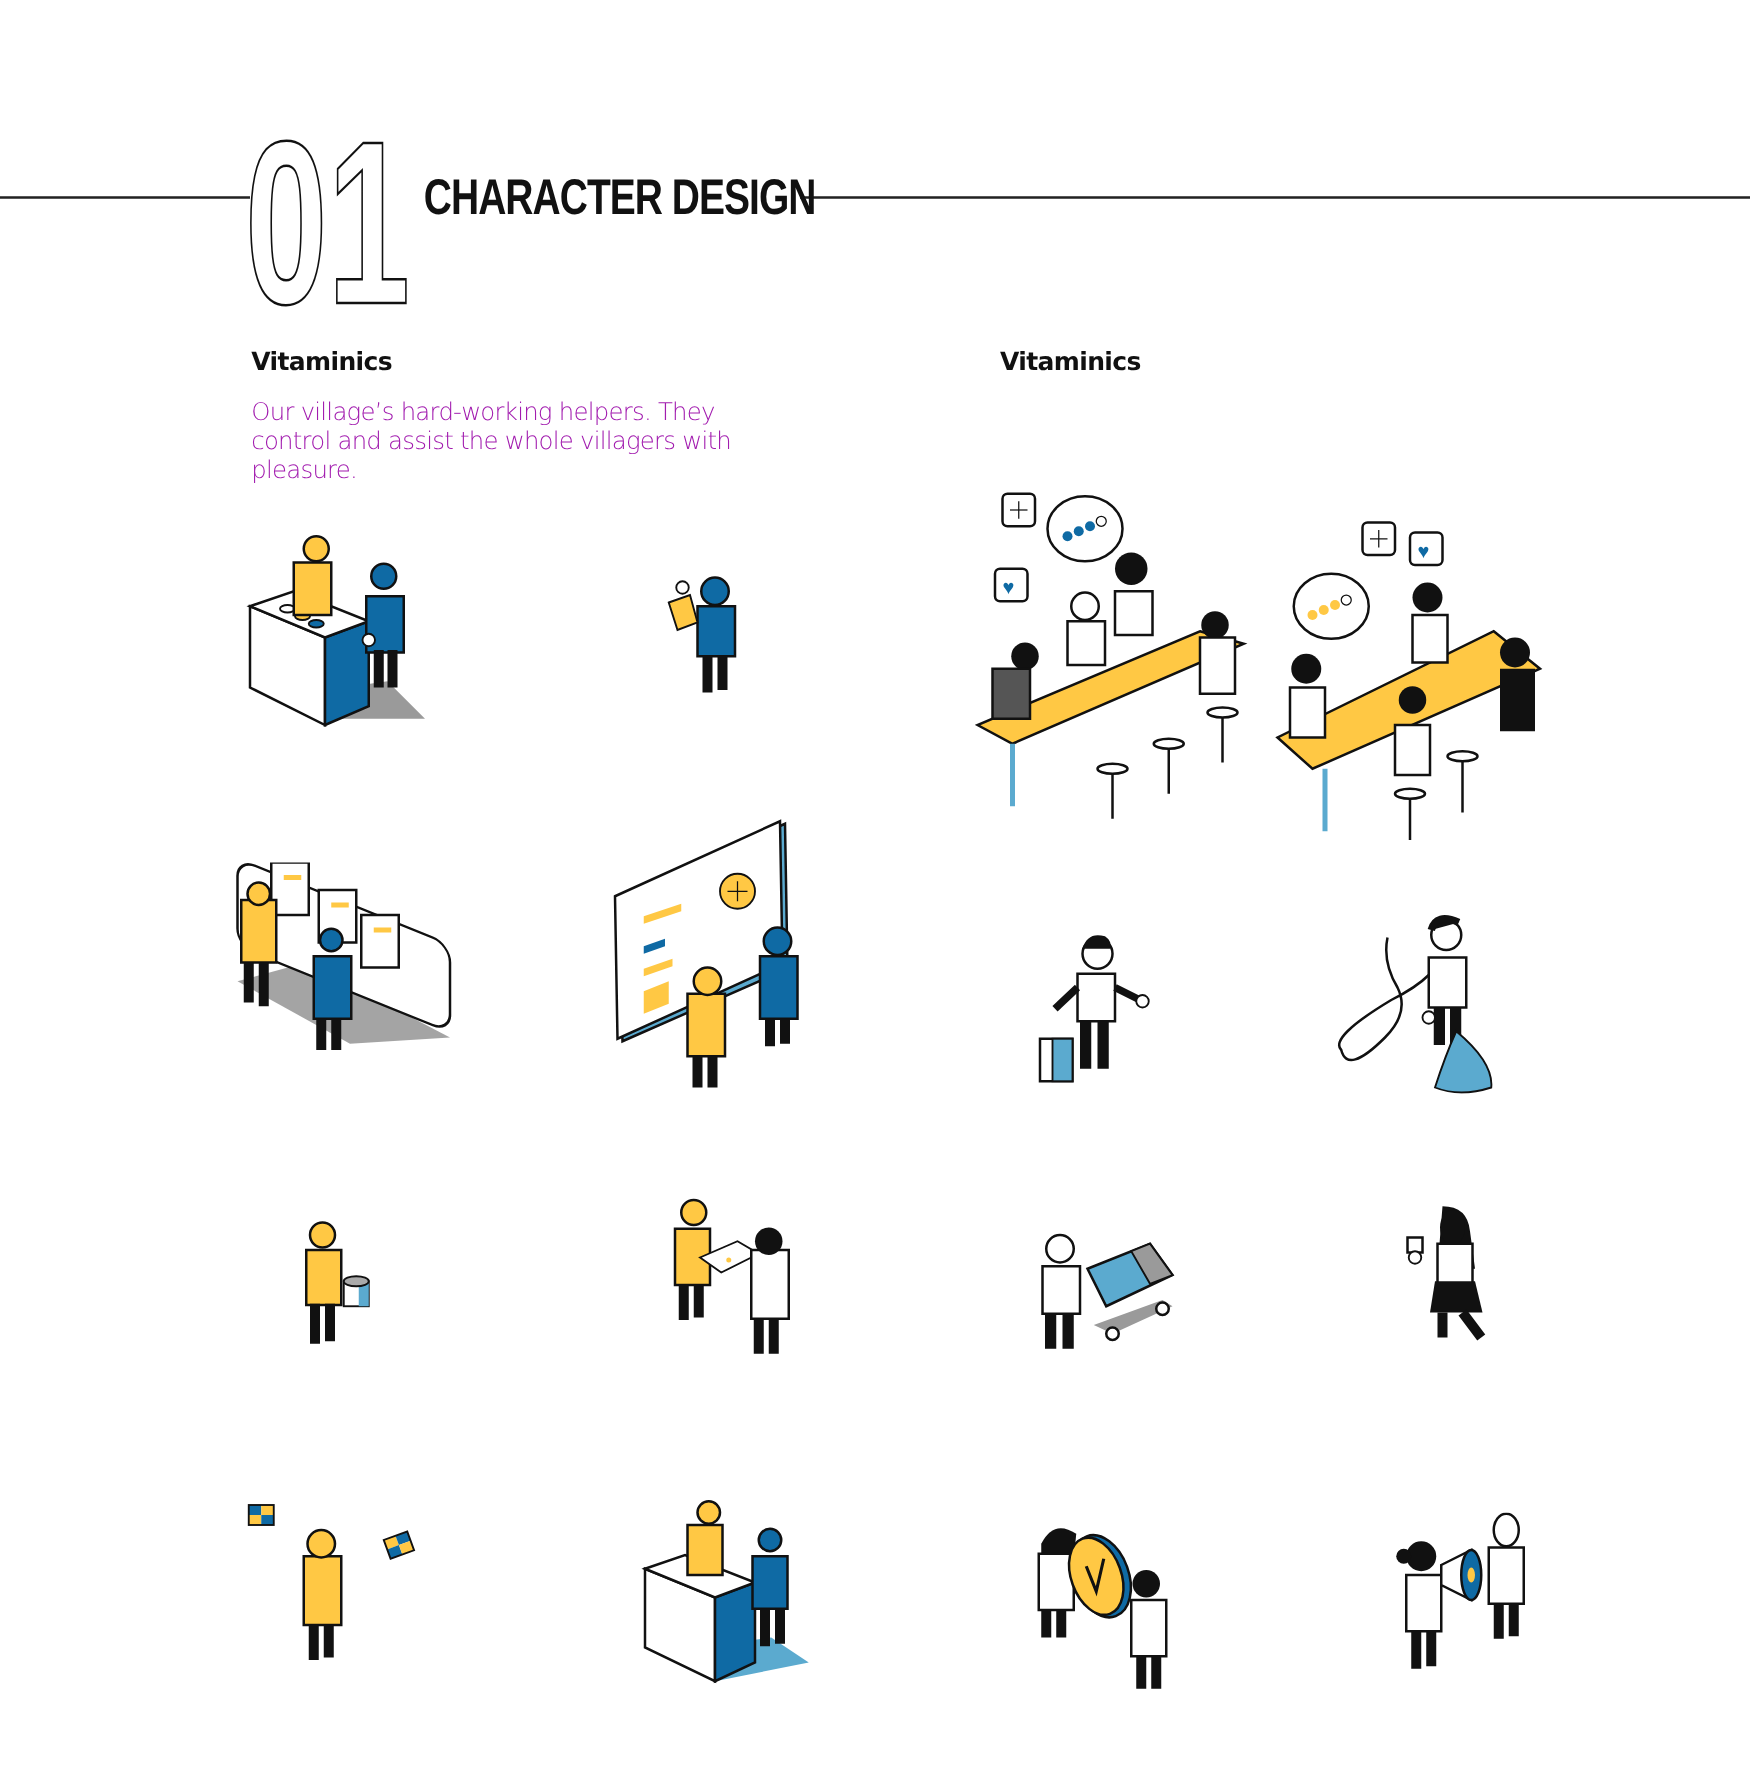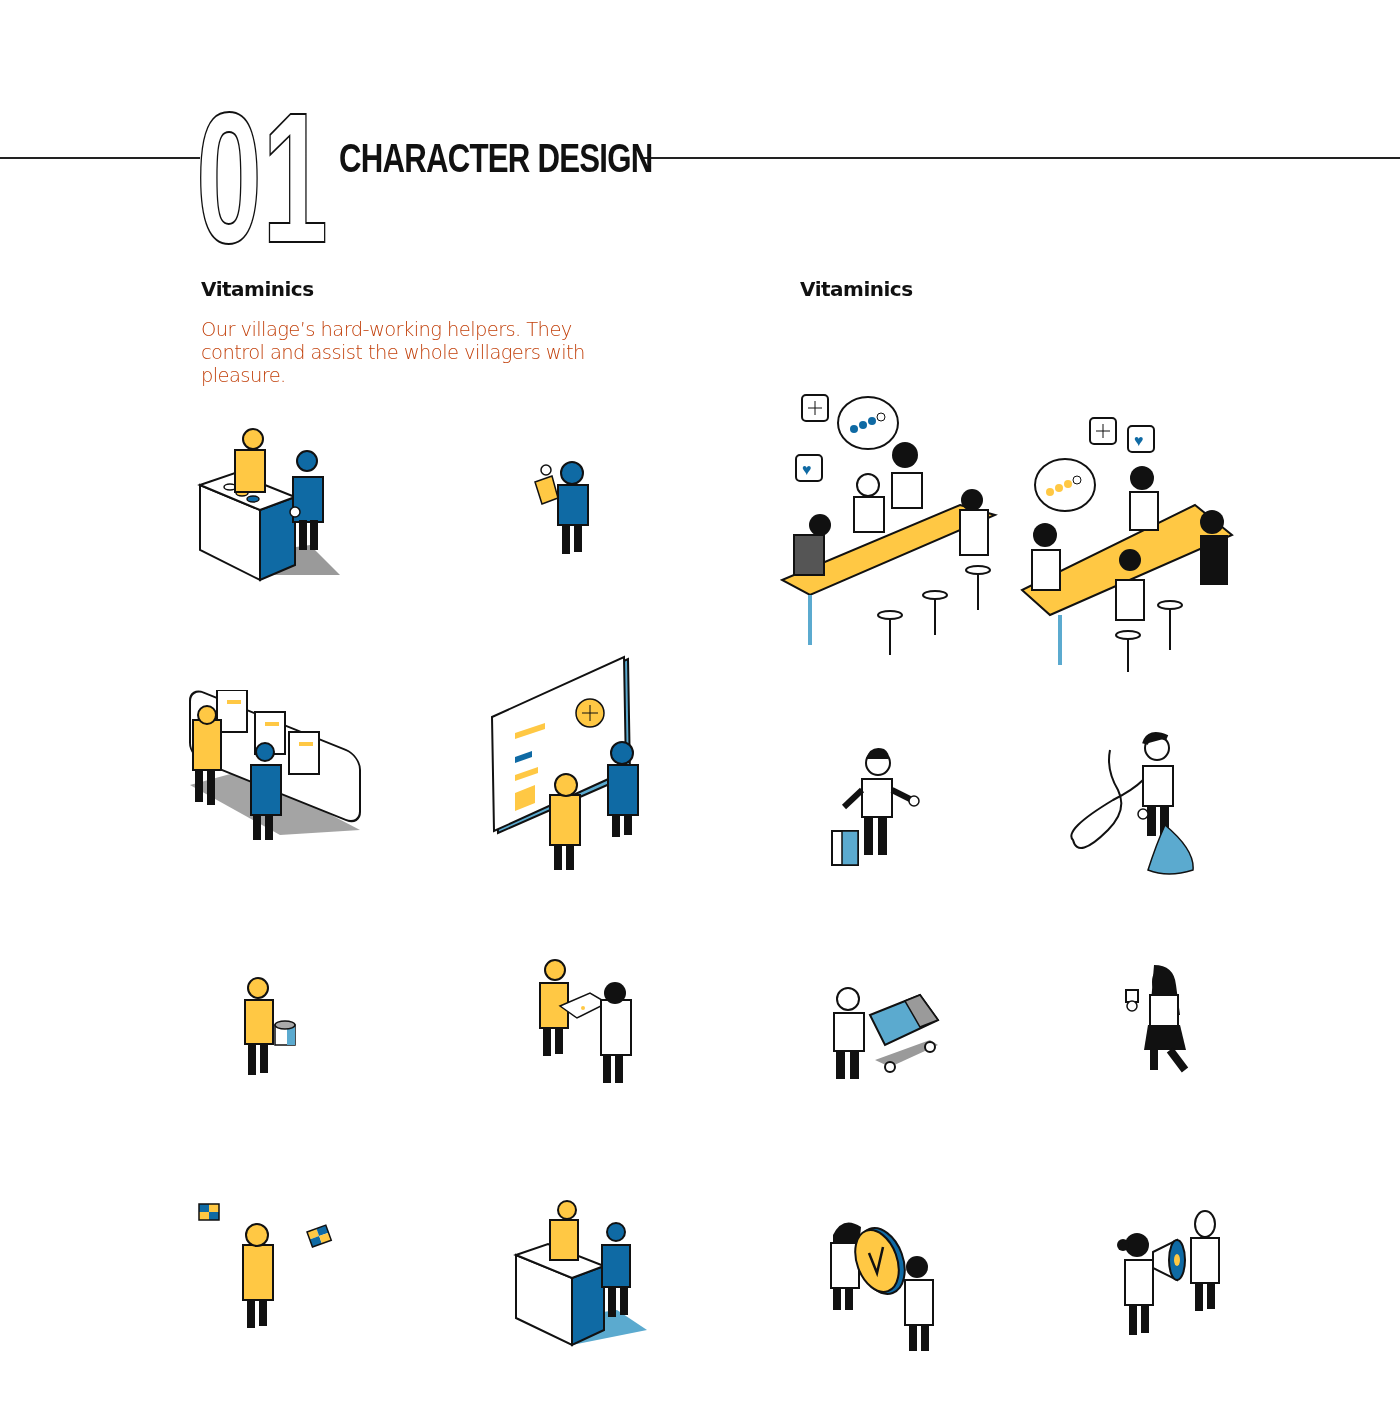--- a/index.html
+++ b/index.html
@@ -8,21 +8,21 @@
   .rule { position: absolute; height: 2px; background: #222; top: 157px; }
   .rule.left { left: 0; width: 200px; }
   .rule.right { left: 640px; width: 760px; }
   .section-num { position: absolute; left: 196px; top: 96px; width: 136px; height: 150px; }
   .section-title { position: absolute; left: 339px; top: 136px; font-family: "Liberation Sans", sans-serif;
                    font-weight: 700; font-size: 40px; letter-spacing: -1px; transform: scaleX(0.78);
                    transform-origin: left top; white-space: nowrap; line-height: 44px; }
   .col-head { position: absolute; font-family: "DejaVu Sans", sans-serif; font-weight: 700; font-size: 20px;
               letter-spacing: -0.5px; top: 277px; }
   .desc { position: absolute; left: 201px; top: 318px; width: 420px; font-family: "DejaVu Sans", sans-serif;
-          font-size: 19.5px; line-height: 23px; letter-spacing: -0.6px; font-weight: 300; color: #c2410c; }
+          font-size: 19.5px; line-height: 23px; letter-spacing: -0.6px; font-weight: 300; color: #a21caf; }
   .illus { position: absolute; }
   .illus svg { display: block; }
 </style>
 </head>
 <body>
 
 <div class="rule left"></div>
 <div class="rule right"></div>
 
 <div class="section-num">

